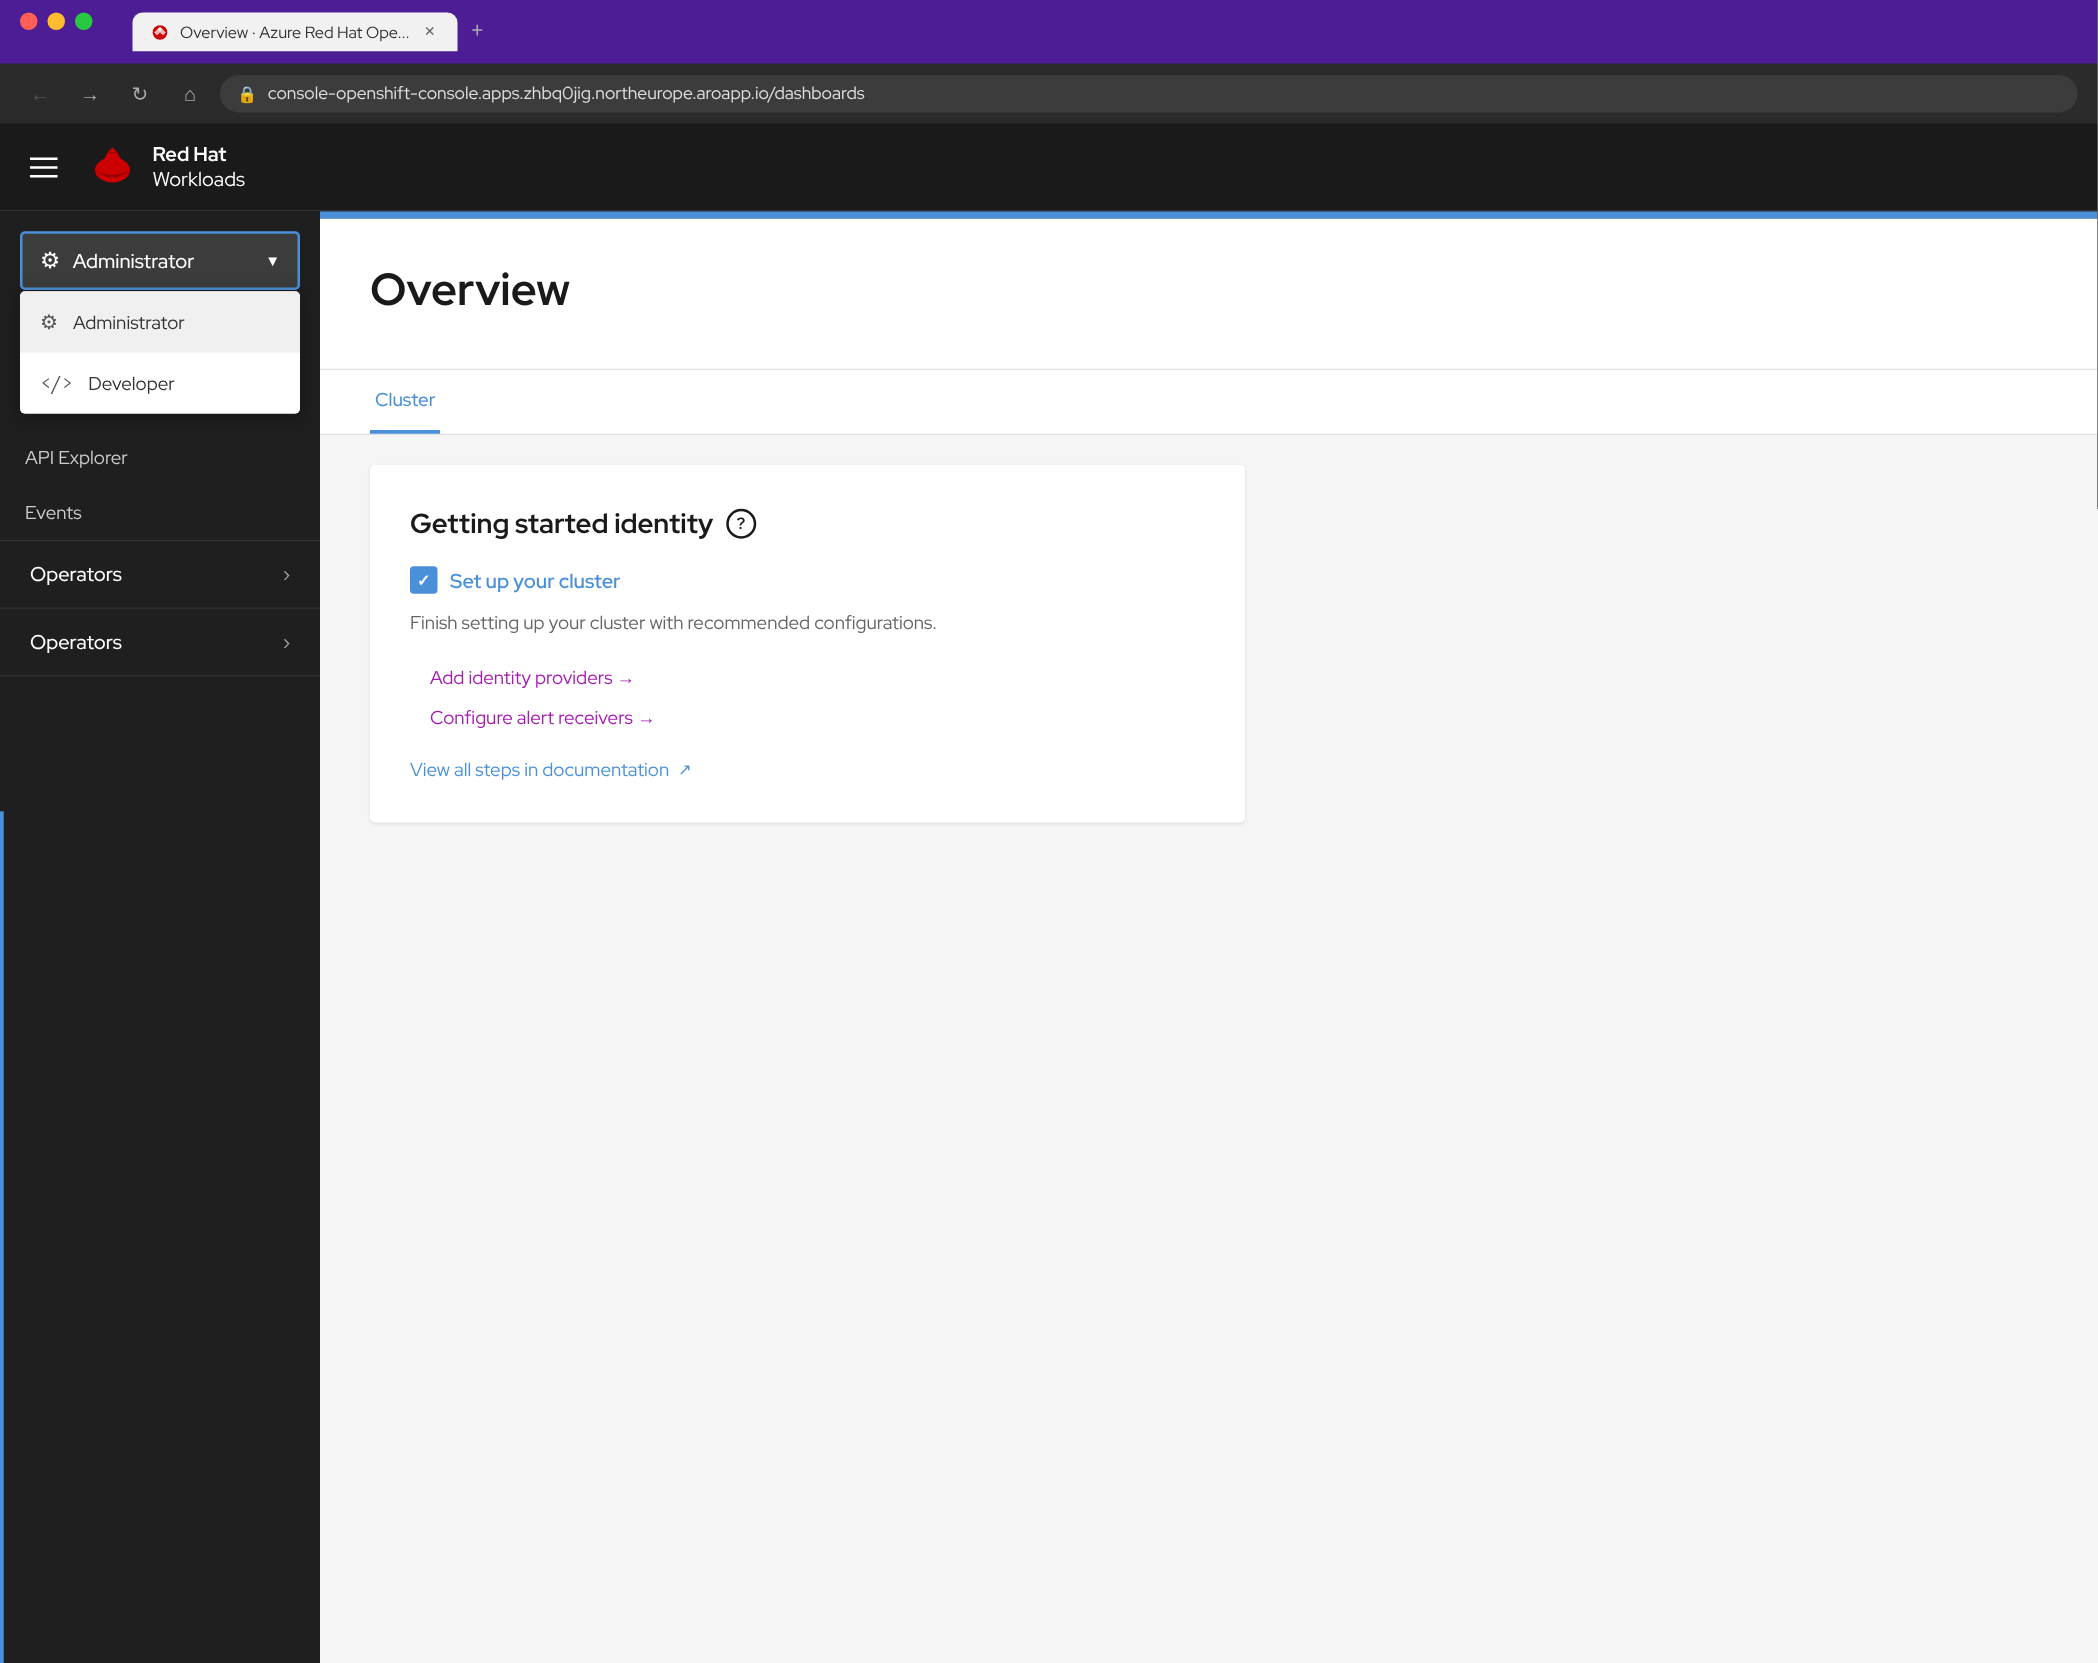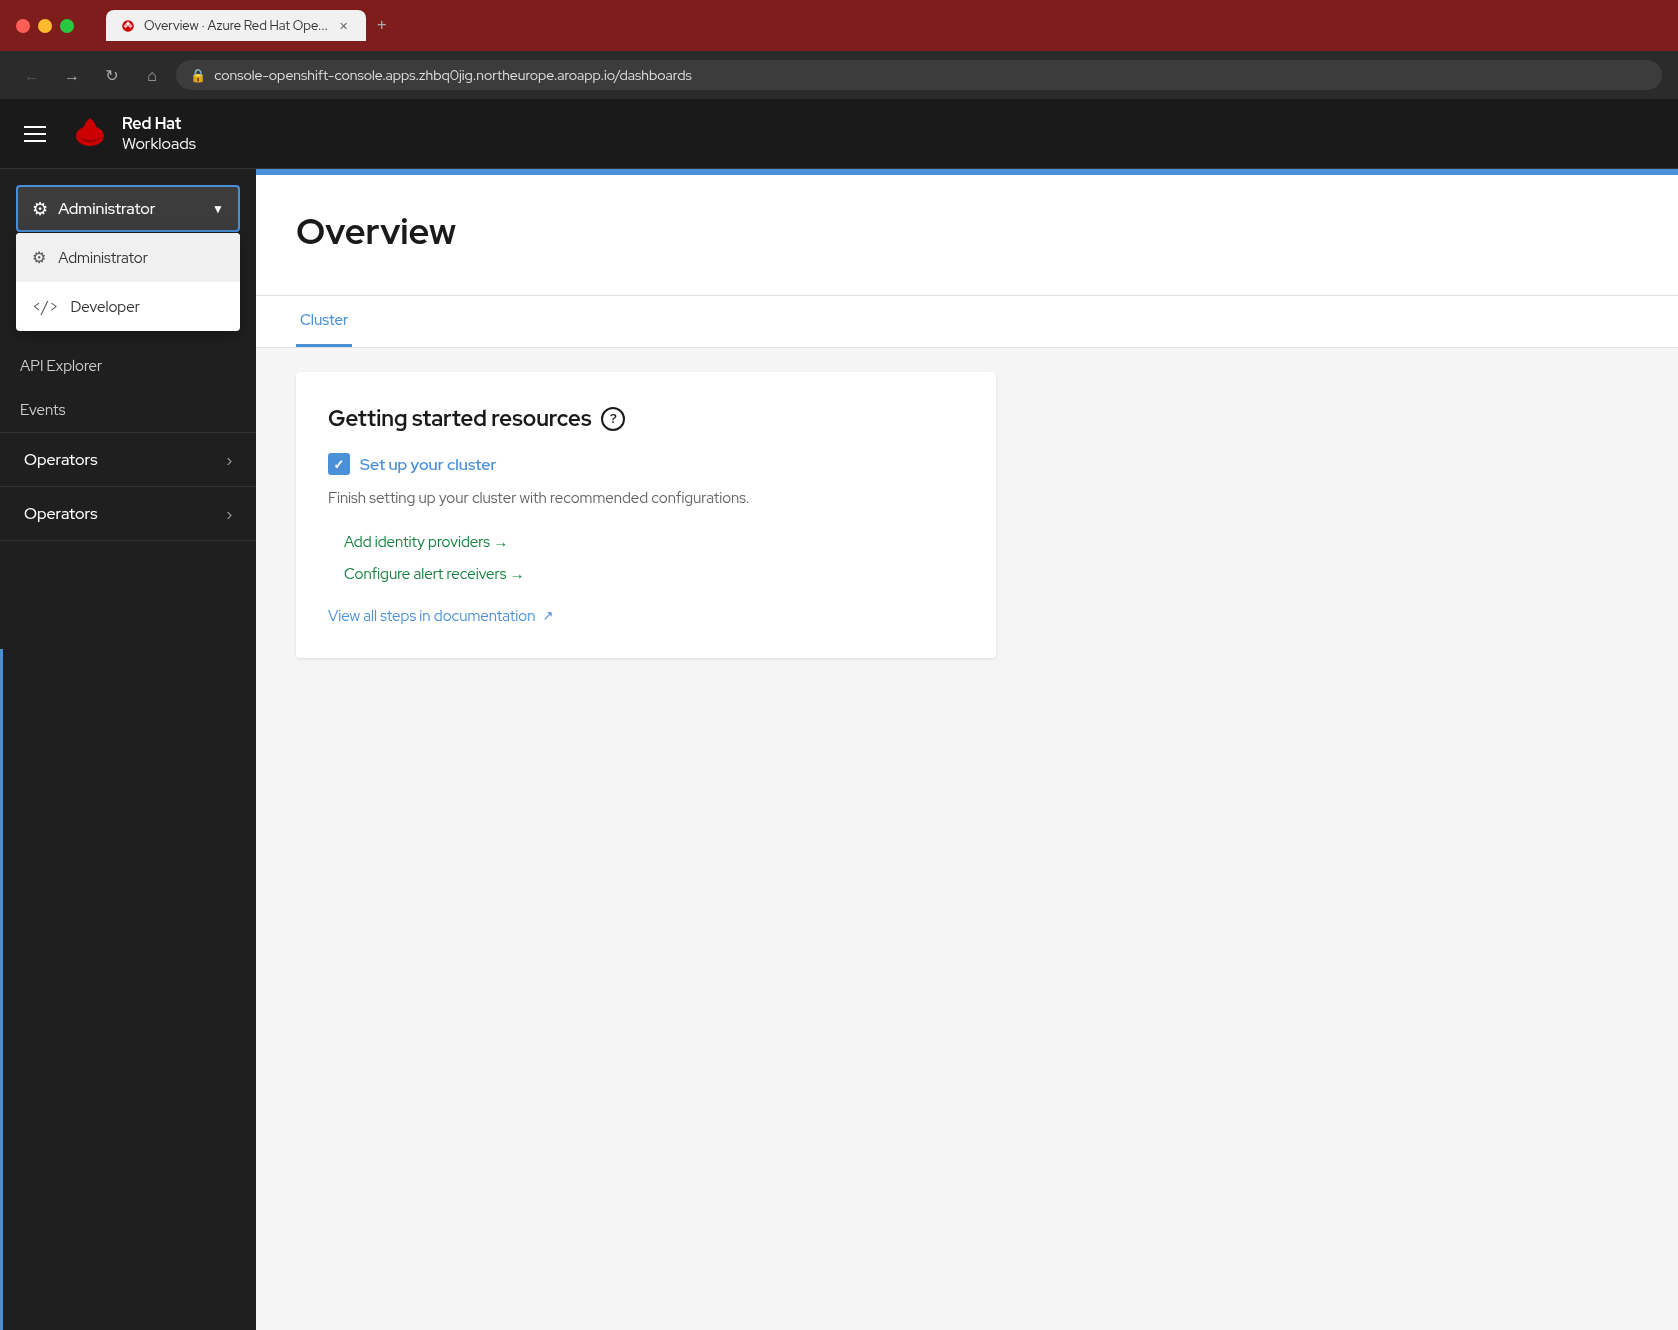--- a/index.html
+++ b/index.html
@@ -11,24 +11,24 @@
       overflow-x: hidden;
     }
 
     
     .browser-chrome {
       background: #2b2b2b;
       width: 100%;
     }
     .browser-titlebar {
       display: flex;
-      align-items: center;
+      align-items: flex-start;
       padding: 10px 16px;
       gap: 8px;
-      background: #7f1d1d;
+      background: #4c1d95;
     }
     .traffic-lights {
       display: flex;
       gap: 8px;
       margin-right: 8px;
     }
     .traffic-light {
       width: 14px;
       height: 14px;
       border-radius: 50%;
@@ -403,21 +403,21 @@
       cursor: pointer;
     }
     .setup-cluster-desc {
       color: #666;
       font-size: 15px;
       margin-bottom: 16px;
       line-height: 1.5;
     }
     .action-link {
       display: block;
-      color: #15803d;
+      color: #a21caf;
       font-size: 15px;
       padding: 6px 0 6px 16px;
       cursor: pointer;
       text-decoration: none;
     }
     .doc-link {
       color: #4a90d9;
       font-size: 15px;
       cursor: pointer;
       margin-top: 16px;
@@ -569,21 +569,21 @@
 
         <div class="content-tabs">
           <div class="content-tab">
             <span>Cluster</span>
           </div>
         </div>
 
         <div class="content-body">
           <div class="getting-started-card">
             <div class="card-title">
-              <span>Getting started resources</span>
+              <span>Getting started identity</span>
               <div class="help-icon">?</div>
             </div>
 
             <div class="setup-cluster-item">
               <div class="checkbox-icon"></div>
               <span class="setup-cluster-title">Set up your cluster</span>
             </div>
 
             <p class="setup-cluster-desc">Finish setting up your cluster with recommended configurations.</p>
 

